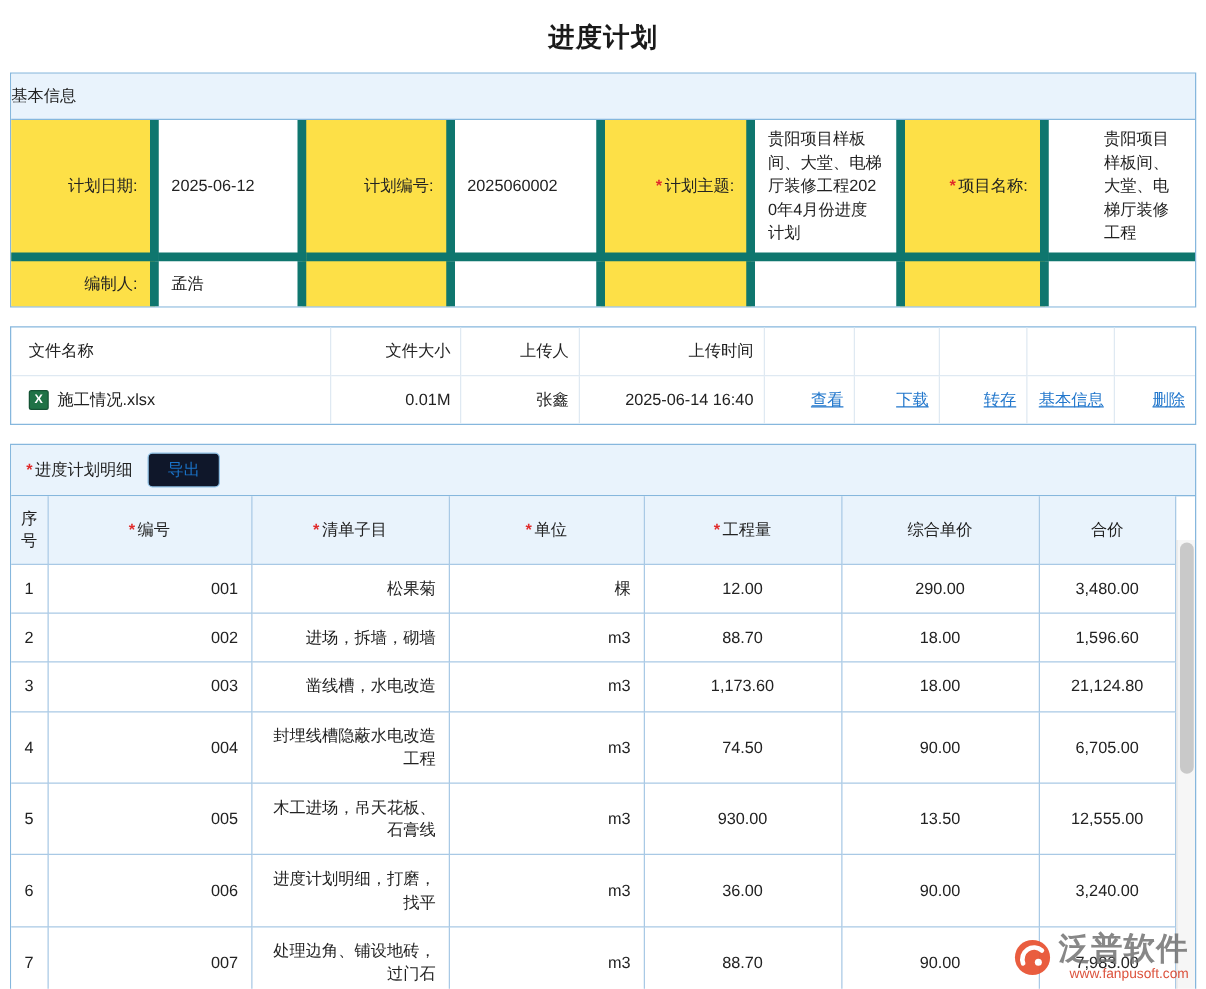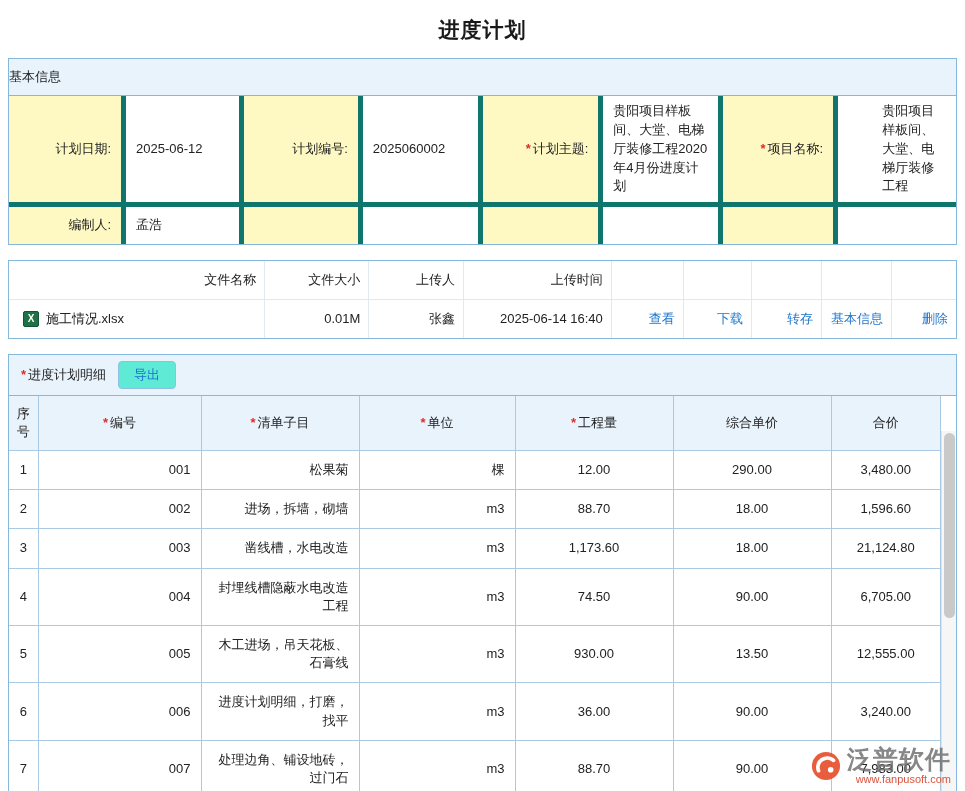--- a/index.html
+++ b/index.html
@@ -18,55 +18,55 @@
   .panel { border: 1px solid #86b7dd; margin-bottom: 15px; background: #fff; }
   .panel-header {
     background: #e9f3fc; border-bottom: 1px solid #86b7dd;
     padding: 9px 0; font-size: 13px; color: #222;
   }
   .req { color: #e02a2a; margin-right: 2px; font-weight: bold; }
 
   
   .info-table { width: 100%; border-collapse: collapse; table-layout: fixed; }
   .info-table td {
-    border: 5px solid #0f766e; padding: 6px 10px; vertical-align: middle;
+    border: 7px solid #0f766e; padding: 6px 10px; vertical-align: middle;
     line-height: 1.45; word-break: break-all;
   }
-  .info-table .lbl { background: #fef9c3; text-align: right; }
+  .info-table .lbl { background: #fde047; text-align: right; }
   .info-table .val { background: #fff; text-align: left; }
   .info-table tr.r1 { height: 93px; }
   .info-table tr.r2 { height: 39px; }
   .info-table td:first-child { border-left: none; }
   .info-table td:last-child { border-right: none; padding-left: 44px; }
   .info-table tr.r2 td { border-bottom: none; }
   .info-table tr.r1 td { border-top: none; }
 
   
   .attach-table { width: 100%; border-collapse: collapse; table-layout: fixed; }
   .attach-table th, .attach-table td {
     border-right: 1px solid #dfe9f2; padding: 10px 8px; font-weight: normal;
     text-align: right; vertical-align: middle;
   }
   .attach-table th { border-bottom: 1px solid #dfe9f2; }
   .attach-table th:last-child, .attach-table td:last-child { border-right: none; }
-  .attach-table .fname { text-align: right; padding-left: 14px; }
+  .attach-table .fname { text-align: left; padding-left: 14px; }
   .file-cell { display: flex; align-items: center; gap: 7px; }
   .xls-icon {
     display: inline-flex; align-items: center; justify-content: center;
     width: 16px; height: 16px; border-radius: 2px;
     background: #1f7246; color: #fff; font-size: 10px; font-weight: bold;
     border: 1px solid #145334; flex: 0 0 auto;
   }
-  a.op-link { color: #2277cc; cursor: pointer; }
+  a.op-link { color: #2277cc; text-decoration: underline; cursor: pointer; }
 
   
   .detail-head { display: flex; align-items: center; gap: 12px; padding: 6px 12px; }
   .export-btn {
     font-family: inherit; font-size: 13px; color: #1a73c8;
-    background: #5eead4; border: 1px solid #8fc0e4; border-radius: 4px;
+    background: #0f172a; border: 1px solid #8fc0e4; border-radius: 4px;
     padding: 4px 15px; cursor: pointer;
   }
   .detail-wrap { position: relative; }
   .detail-table {
     width: calc(100% - 15px); border-collapse: collapse; table-layout: fixed;
   }
   .detail-table th, .detail-table td {
     border: 1px solid #a9c9e5; line-height: 1.4; word-break: break-all;
   }
   .detail-table th {

